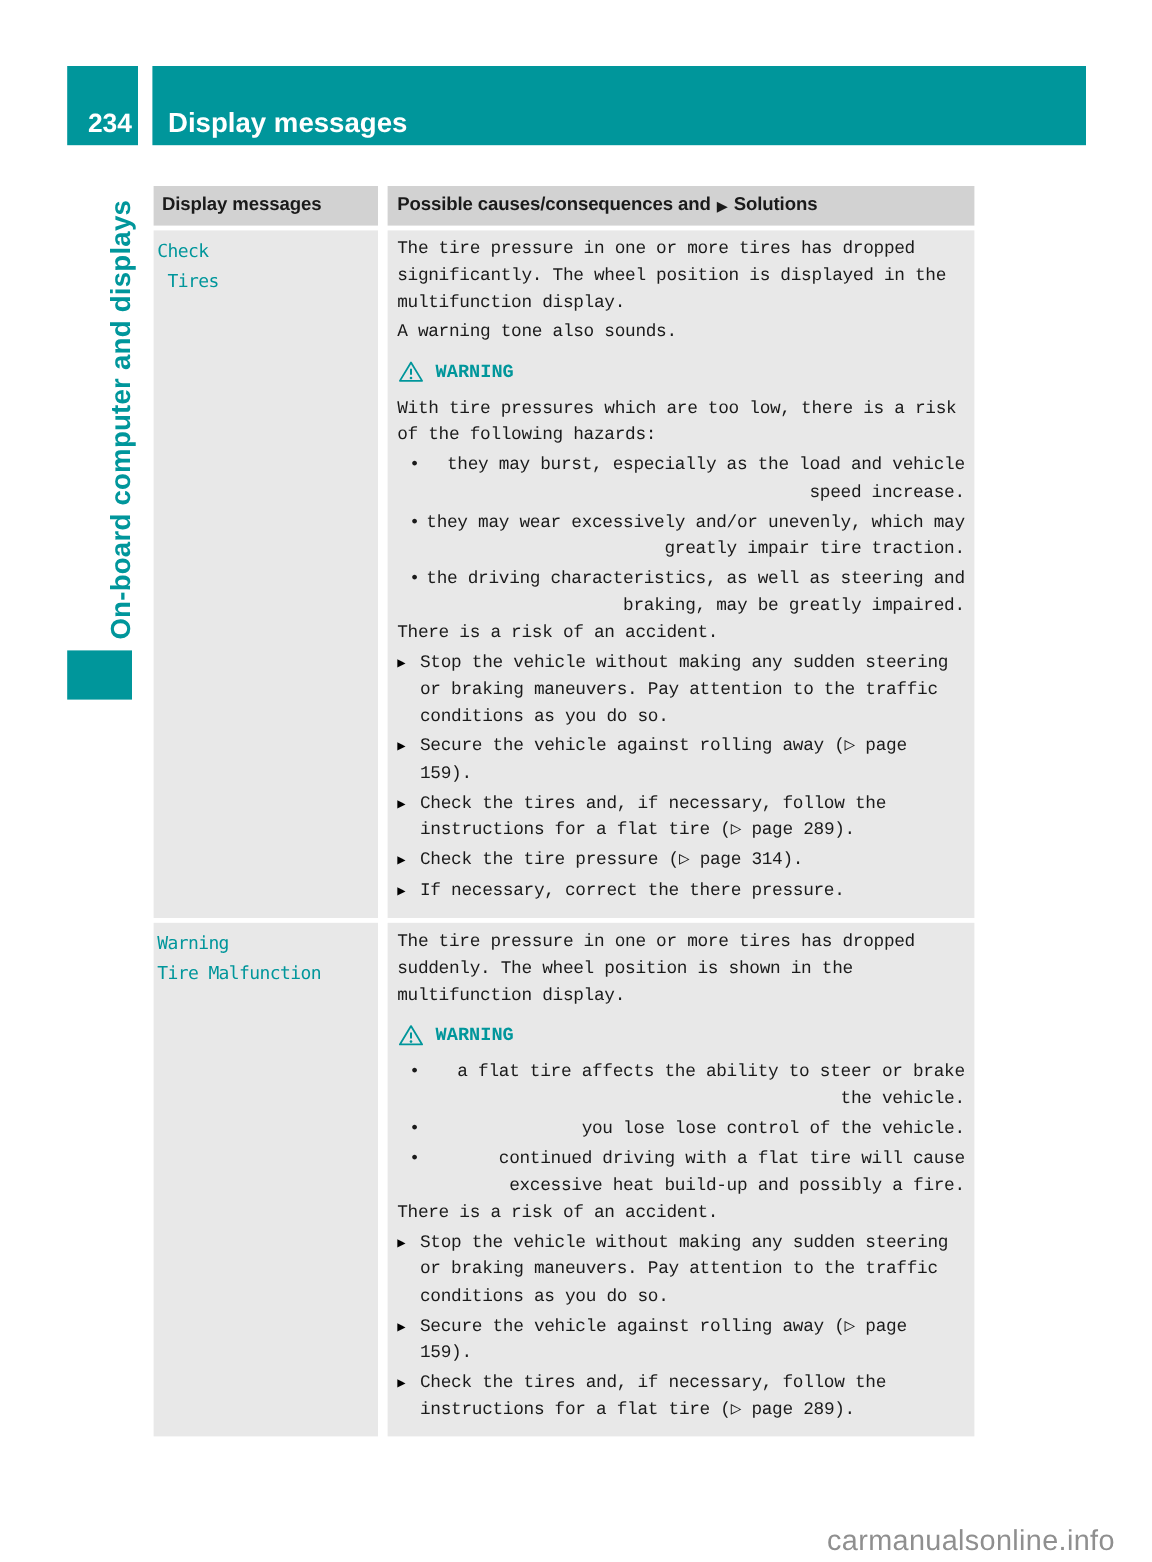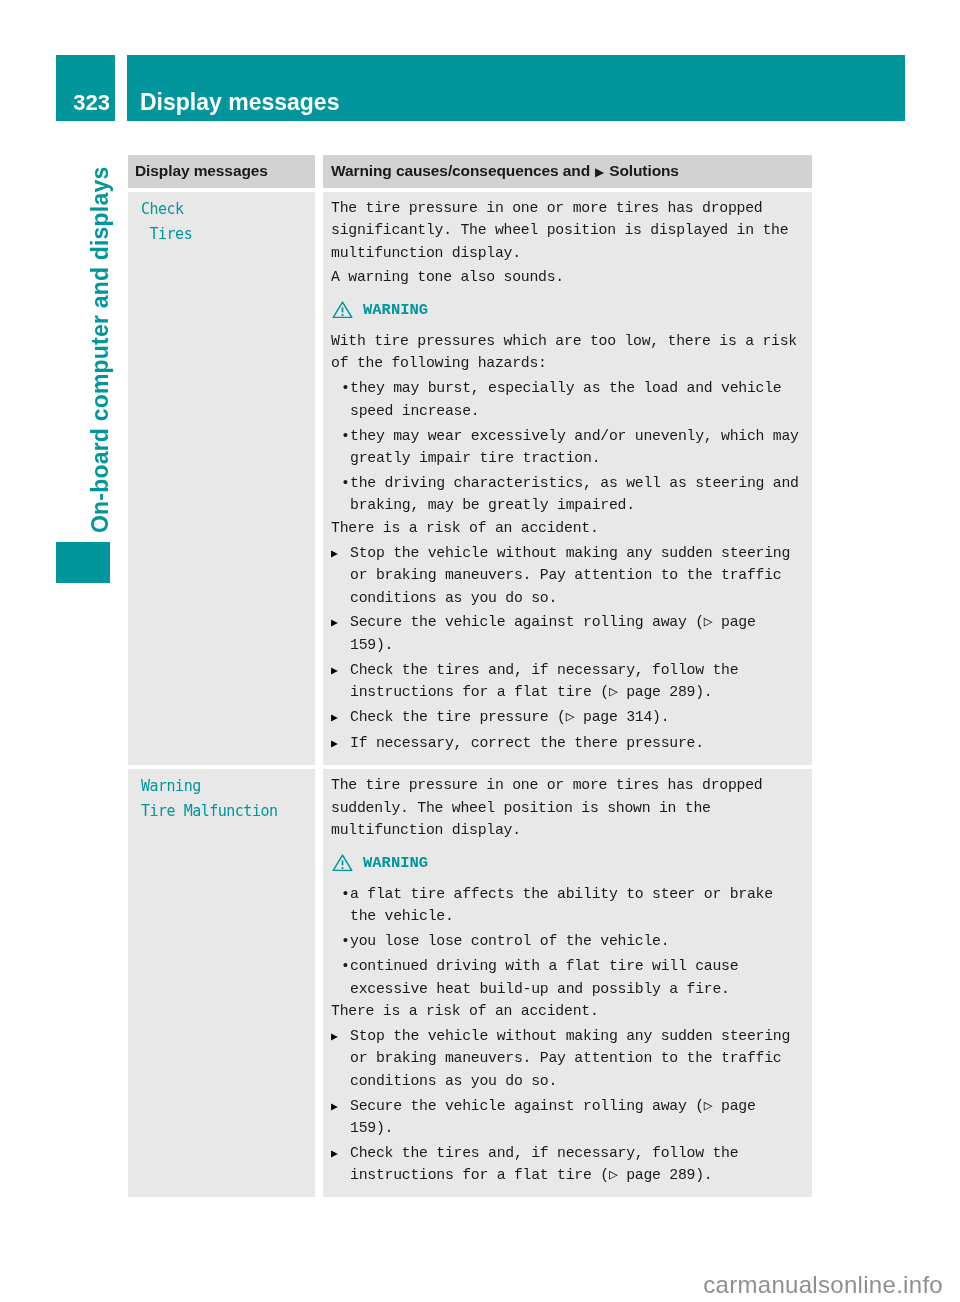--- a/index.html
+++ b/index.html
@@ -57,70 +57,70 @@
   .cell{font-size:14.8px;letter-spacing:-0.25px;line-height:22.4px;}
   .cell.head{
     background:var(--head-bg);height:33px;
     display:flex;align-items:center;
     font-size:15.5px;font-weight:bold;letter-spacing:-0.1px;
   }
   .cell.head.c1{padding-left:7px;}
   .cell.head.c2{padding-left:8px;gap:5px;}
   .cell.body{background:var(--body-bg);font-family:Liberation Mono, monospace;}
   .cell.msg{
-    padding:5px 4px 8px 13px;
+    padding:5px 4px 8px 3px;
     font-family:"DejaVu Sans Mono","Liberation Mono",monospace;
     color:var(--teal);font-size:15px;line-height:25px;
     letter-spacing:-0.5px;white-space:pre;
   }
   .cell.causes{padding:5px 8px 10px 8px;}
   .causes p{margin:0 0 2px 0;}
   .warning-head{
     display:flex;align-items:center;gap:10px;
     margin:10px 0 9px 1px;
     color:var(--teal);font-weight:bold;font-size:15.5px;letter-spacing:0;
   }
   .warning-head svg{display:block;}
   .bullet-item{display:flex;margin:2.5px 0 0 10px;}
   .bullet-item .dot{width:9px;flex:0 0 9px;}
-  .bullet-item .bt{flex:1;}
+  .bullet-item .bt{flex:1;text-align:right;}
   .solution-item{display:flex;margin:2.5px 0 0 0;}
   .solution-item .arrow{
     width:19px;flex:0 0 19px;font-size:11.5px;
     padding-top:1px;color:#000;
   }
   .solution-item .st{flex:1;}
   .sol-arrow{font-size:12px;position:relative;top:0.5px;}
 
   
   .watermark{
-    position:absolute;right:17px;bottom:3px;
+    position:absolute;right:31px;bottom:3px;
     color:var(--wm);font-size:24px;letter-spacing:0.3px;text-align:right;
   }
 </style>
 </head>
 <body>
 
 <div class="pagenum-block">
-  <span>323</span>
+  <span>234</span>
 </div>
 
 <div class="header-bar">
   <span>Display messages</span>
 </div>
 
 <div class="sidebar-label">On-board computer and displays</div>
 <div class="sidebar-tab"></div>
 
 <div class="manual-table">
   <div class="cell head c1">
     <span>Display messages</span>
   </div>
   <div class="cell head c2">
-    <span>Warning causes/consequences and</span>
+    <span>Possible causes/consequences and</span>
     <span class="sol-arrow">▶</span>
     <span>Solutions</span>
   </div>
 
 <div class="cell body msg"><div class="msg-line">Check</div><div class="msg-line"> Tires</div></div>
     <div class="cell body causes">
       <p>The tire pressure in one or more tires has dropped significantly. The wheel position is displayed in the multifunction display.</p>
       <p>A warning tone also sounds.</p>
       <div class="warning-head">
         <svg width="21" height="19" viewBox="0 0 24 21">

